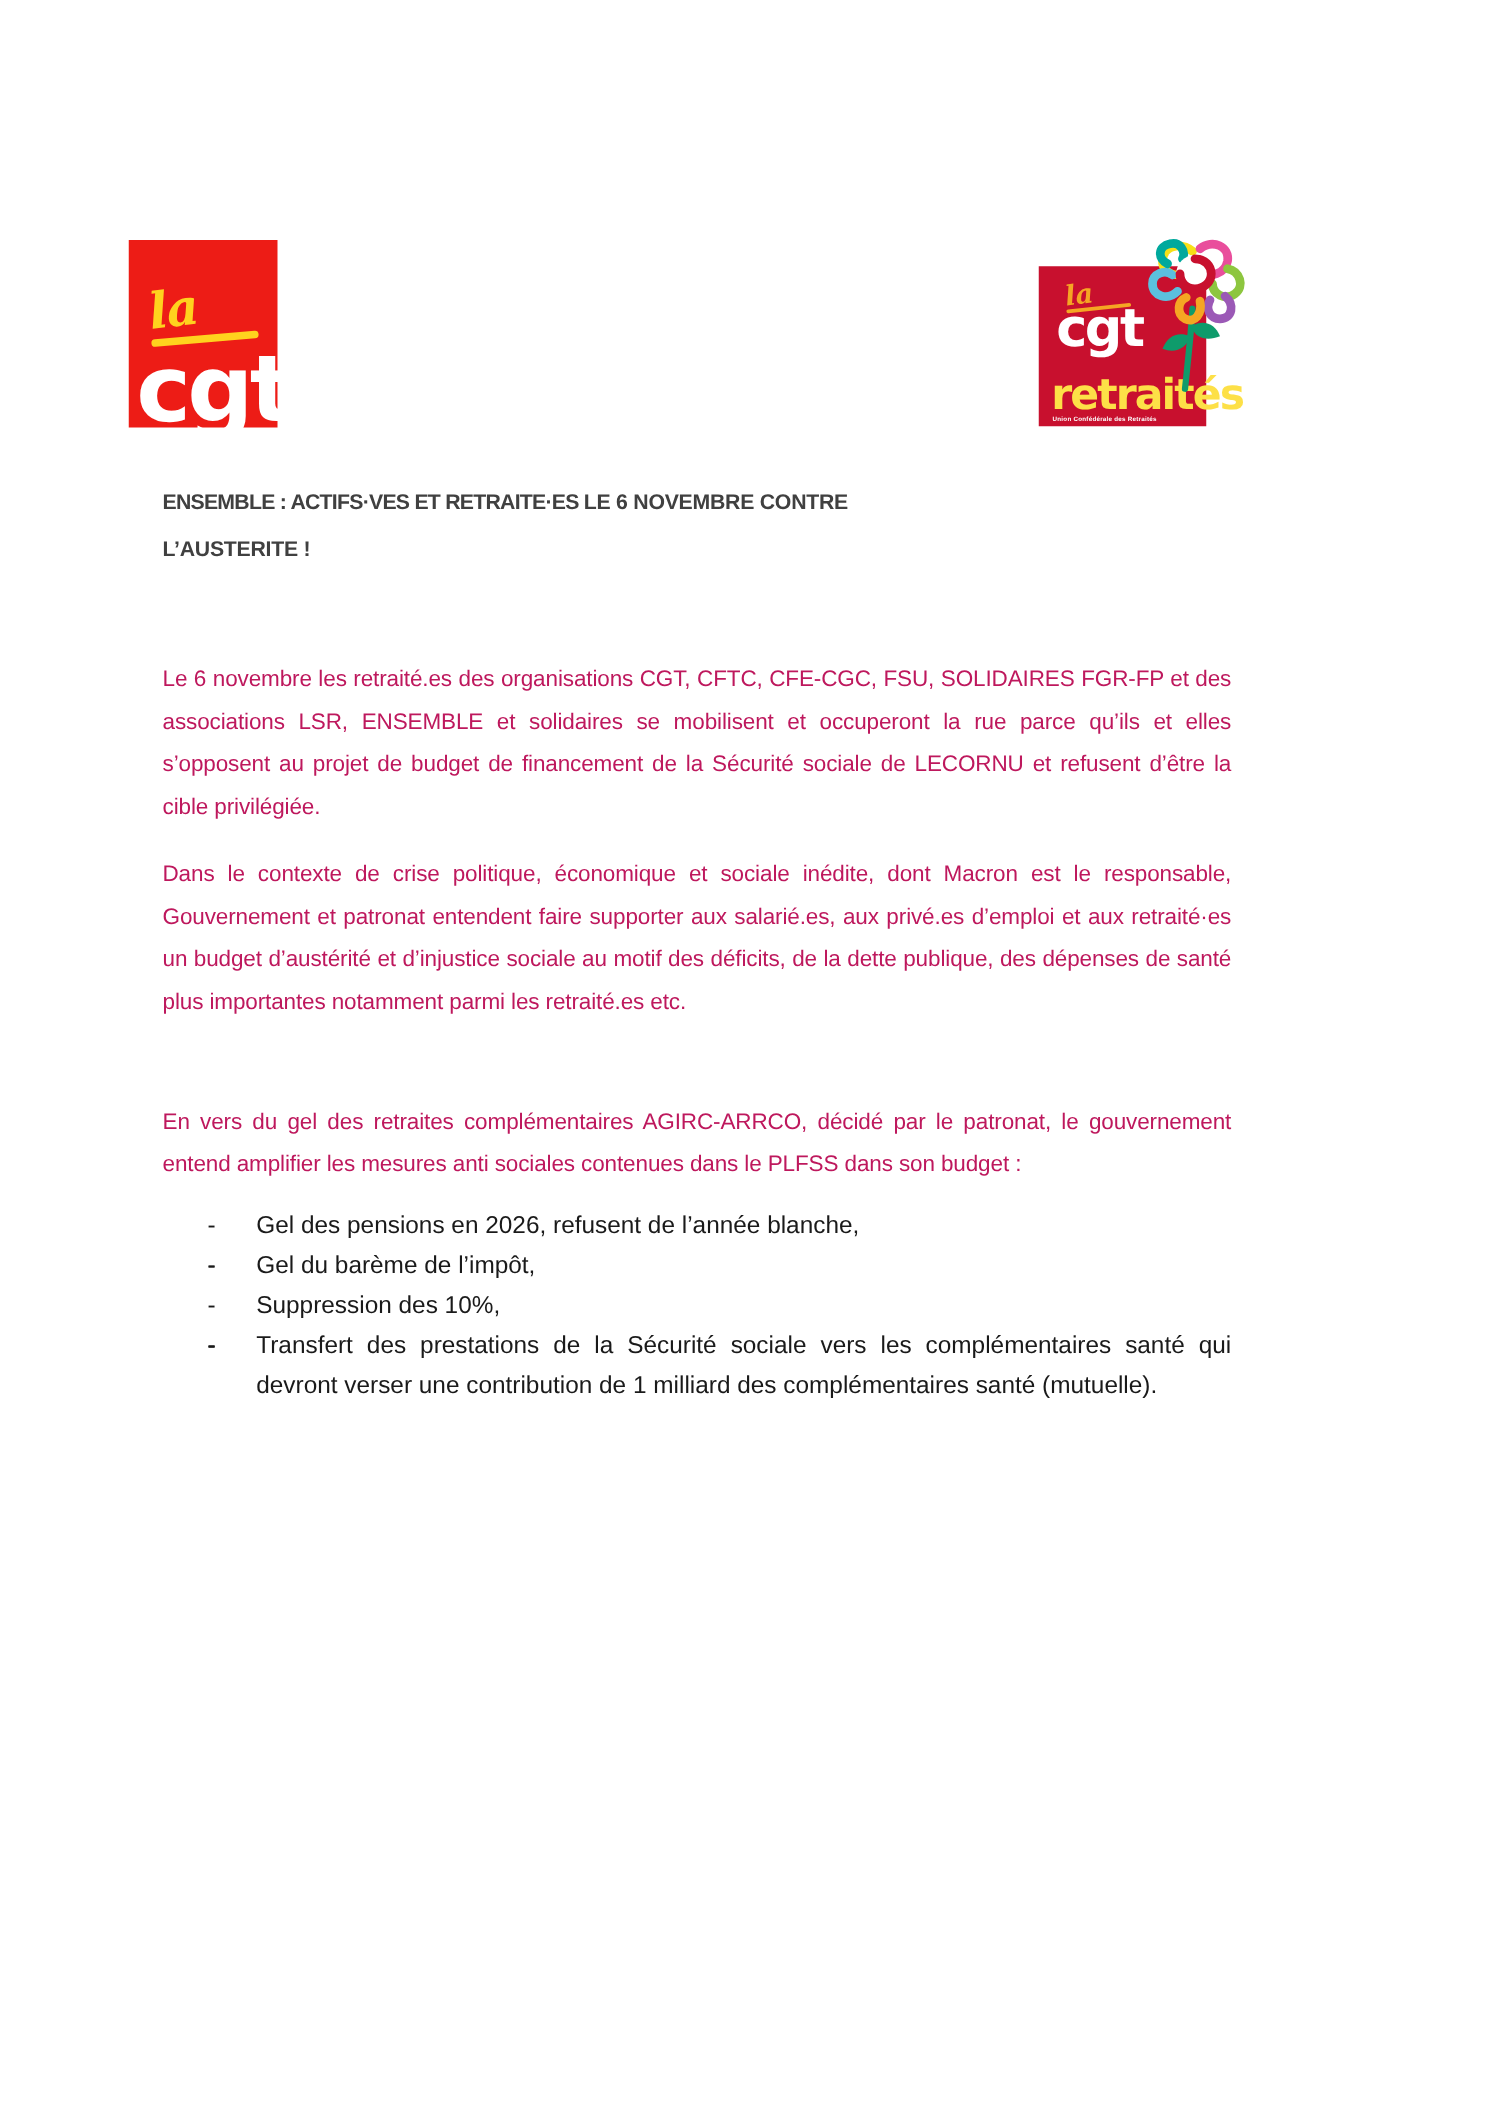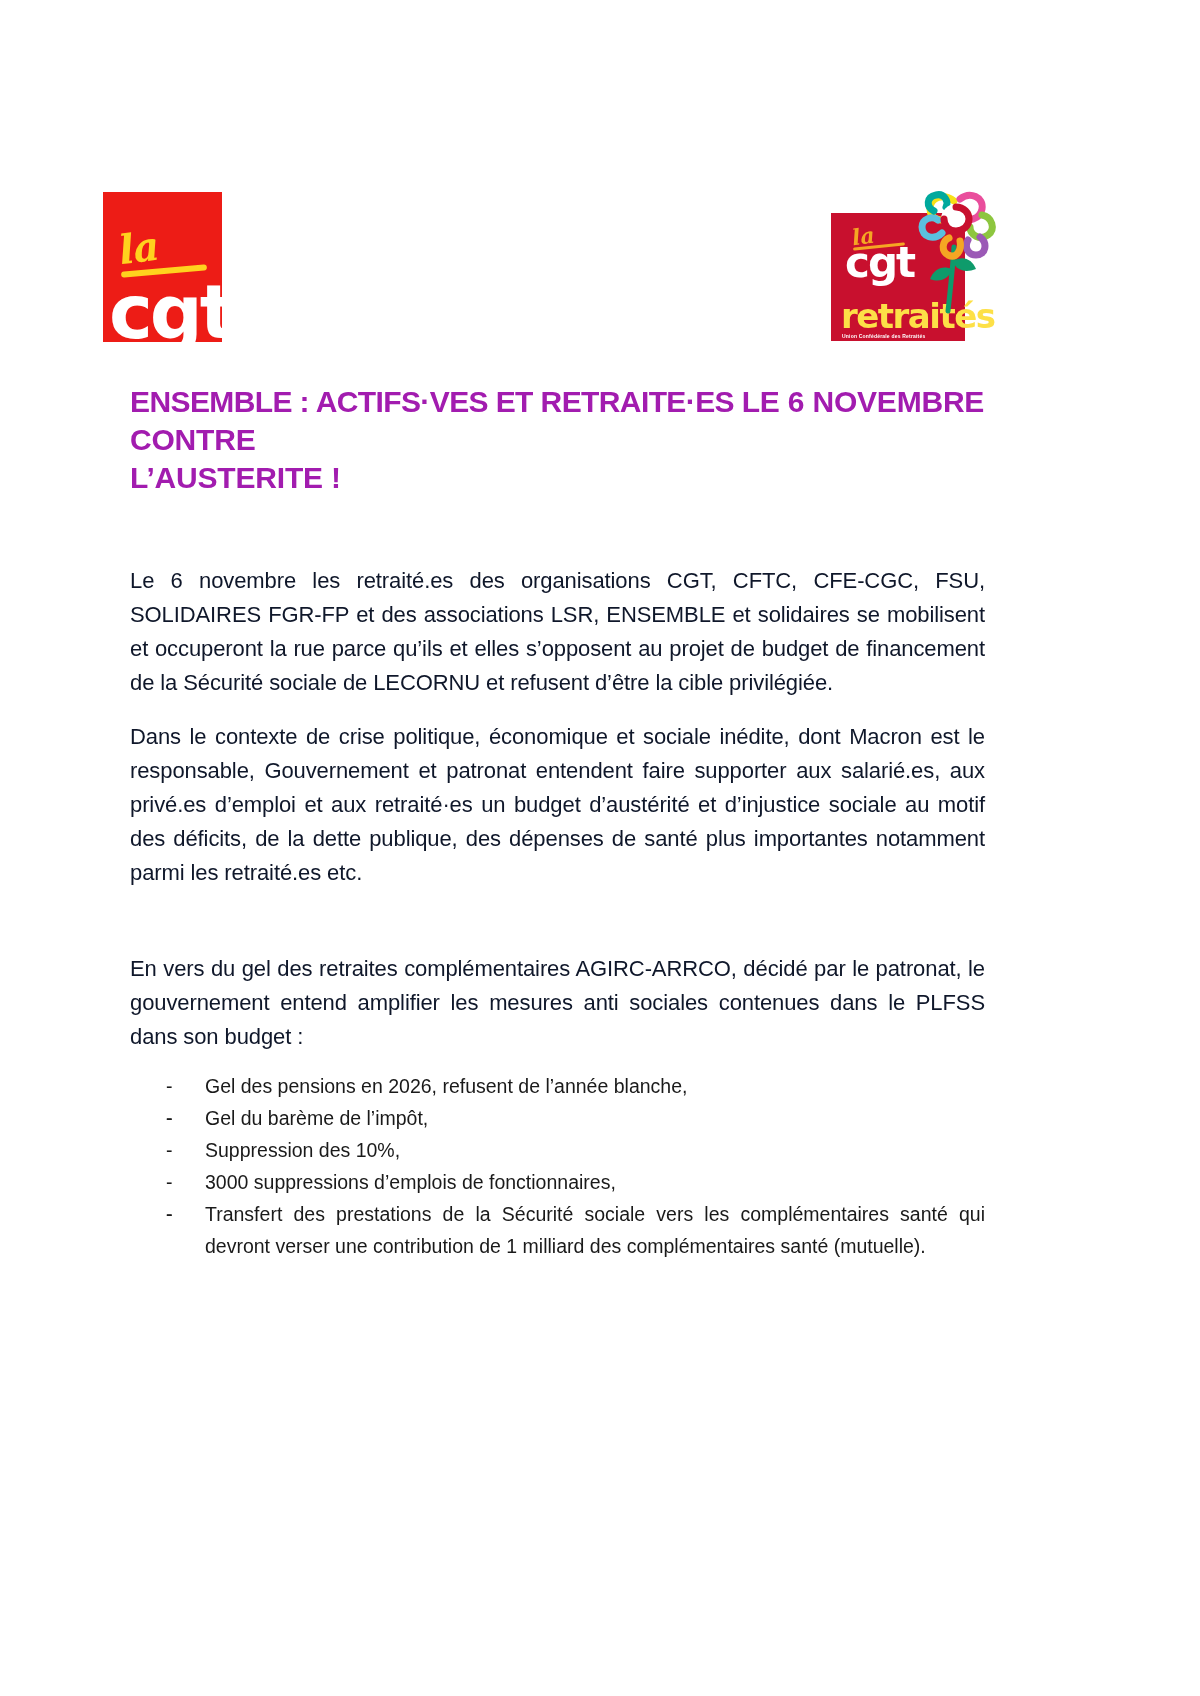--- a/index.html
+++ b/index.html
@@ -152,36 +152,36 @@
   .content {
     position: absolute;
     left: 130px;
     top: 383px;
     width: 855px;
   }
 
   .doc-title {
     font-family: "Liberation Sans", sans-serif;
     font-weight: 700;
-    font-size: 30px;
+    font-size: 17px;
     line-height: 38px;
     letter-spacing: -0.2px;
-    color: #a21caf;
+    color: #404040;
     margin: 0 0 16px 0;
   }
   .doc-title .cond {
     font-stretch: condensed;
     letter-spacing: -0.6px;
   }
 
   .para {
-    font-size: 22px;
+    font-size: 18px;
     line-height: 34px;
     text-align: justify;
-    color: #0f172a;
+    color: #be185d;
     margin: 0;
     letter-spacing: -0.1px;
   }
   .para.first { margin-top: 67px; }
   .para.gap { margin-top: 20px; }
   .para.bigGap { margin-top: 62px; }
 
   .bullets {
     list-style: none;
     margin: 16px 0 0 0;
@@ -257,20 +257,20 @@
 
     <p class="para gap">Dans le contexte de crise politique, économique et sociale inédite, dont Macron est le responsable, Gouvernement et patronat entendent faire supporter aux salarié.es, aux privé.es d’emploi et aux retraité·es un budget d’austérité et d’injustice sociale au motif des déficits, de la dette publique, des dépenses de santé plus importantes notamment parmi les retraité.es etc.</p>
 
     <p class="para bigGap">En vers du gel des retraites complémentaires AGIRC-ARRCO, décidé par le patronat, le gouvernement entend amplifier les mesures anti sociales contenues dans le PLFSS dans son budget :</p>
 
     <ul class="bullets">
       <li><span class="dash">-</span><span>Gel des pensions en 2026, refusent de l’année blanche,</span></li>
       <li><span class="dash">-</span></li>
       <li><span class="dash">-</span><span>Gel du barème de l’impôt,</span></li>
       <li><span class="dash">-</span><span>Suppression des 10%,</span></li>
-      <li><span class="dash">-</span><span>3000 suppressions d’emplois de fonctionnaires,</span></li>
+      <li><span class="dash">-</span></li>
       <li><span class="dash">-</span></li>
       <li class="multiline"><span class="dash">-</span><span>Transfert des prestations de la Sécurité sociale vers les complémentaires santé qui devront verser une contribution de 1 milliard des complémentaires santé (mutuelle).</span></li>
     </ul>
 
 
   </div>
 </div>
 
 </body></html>

